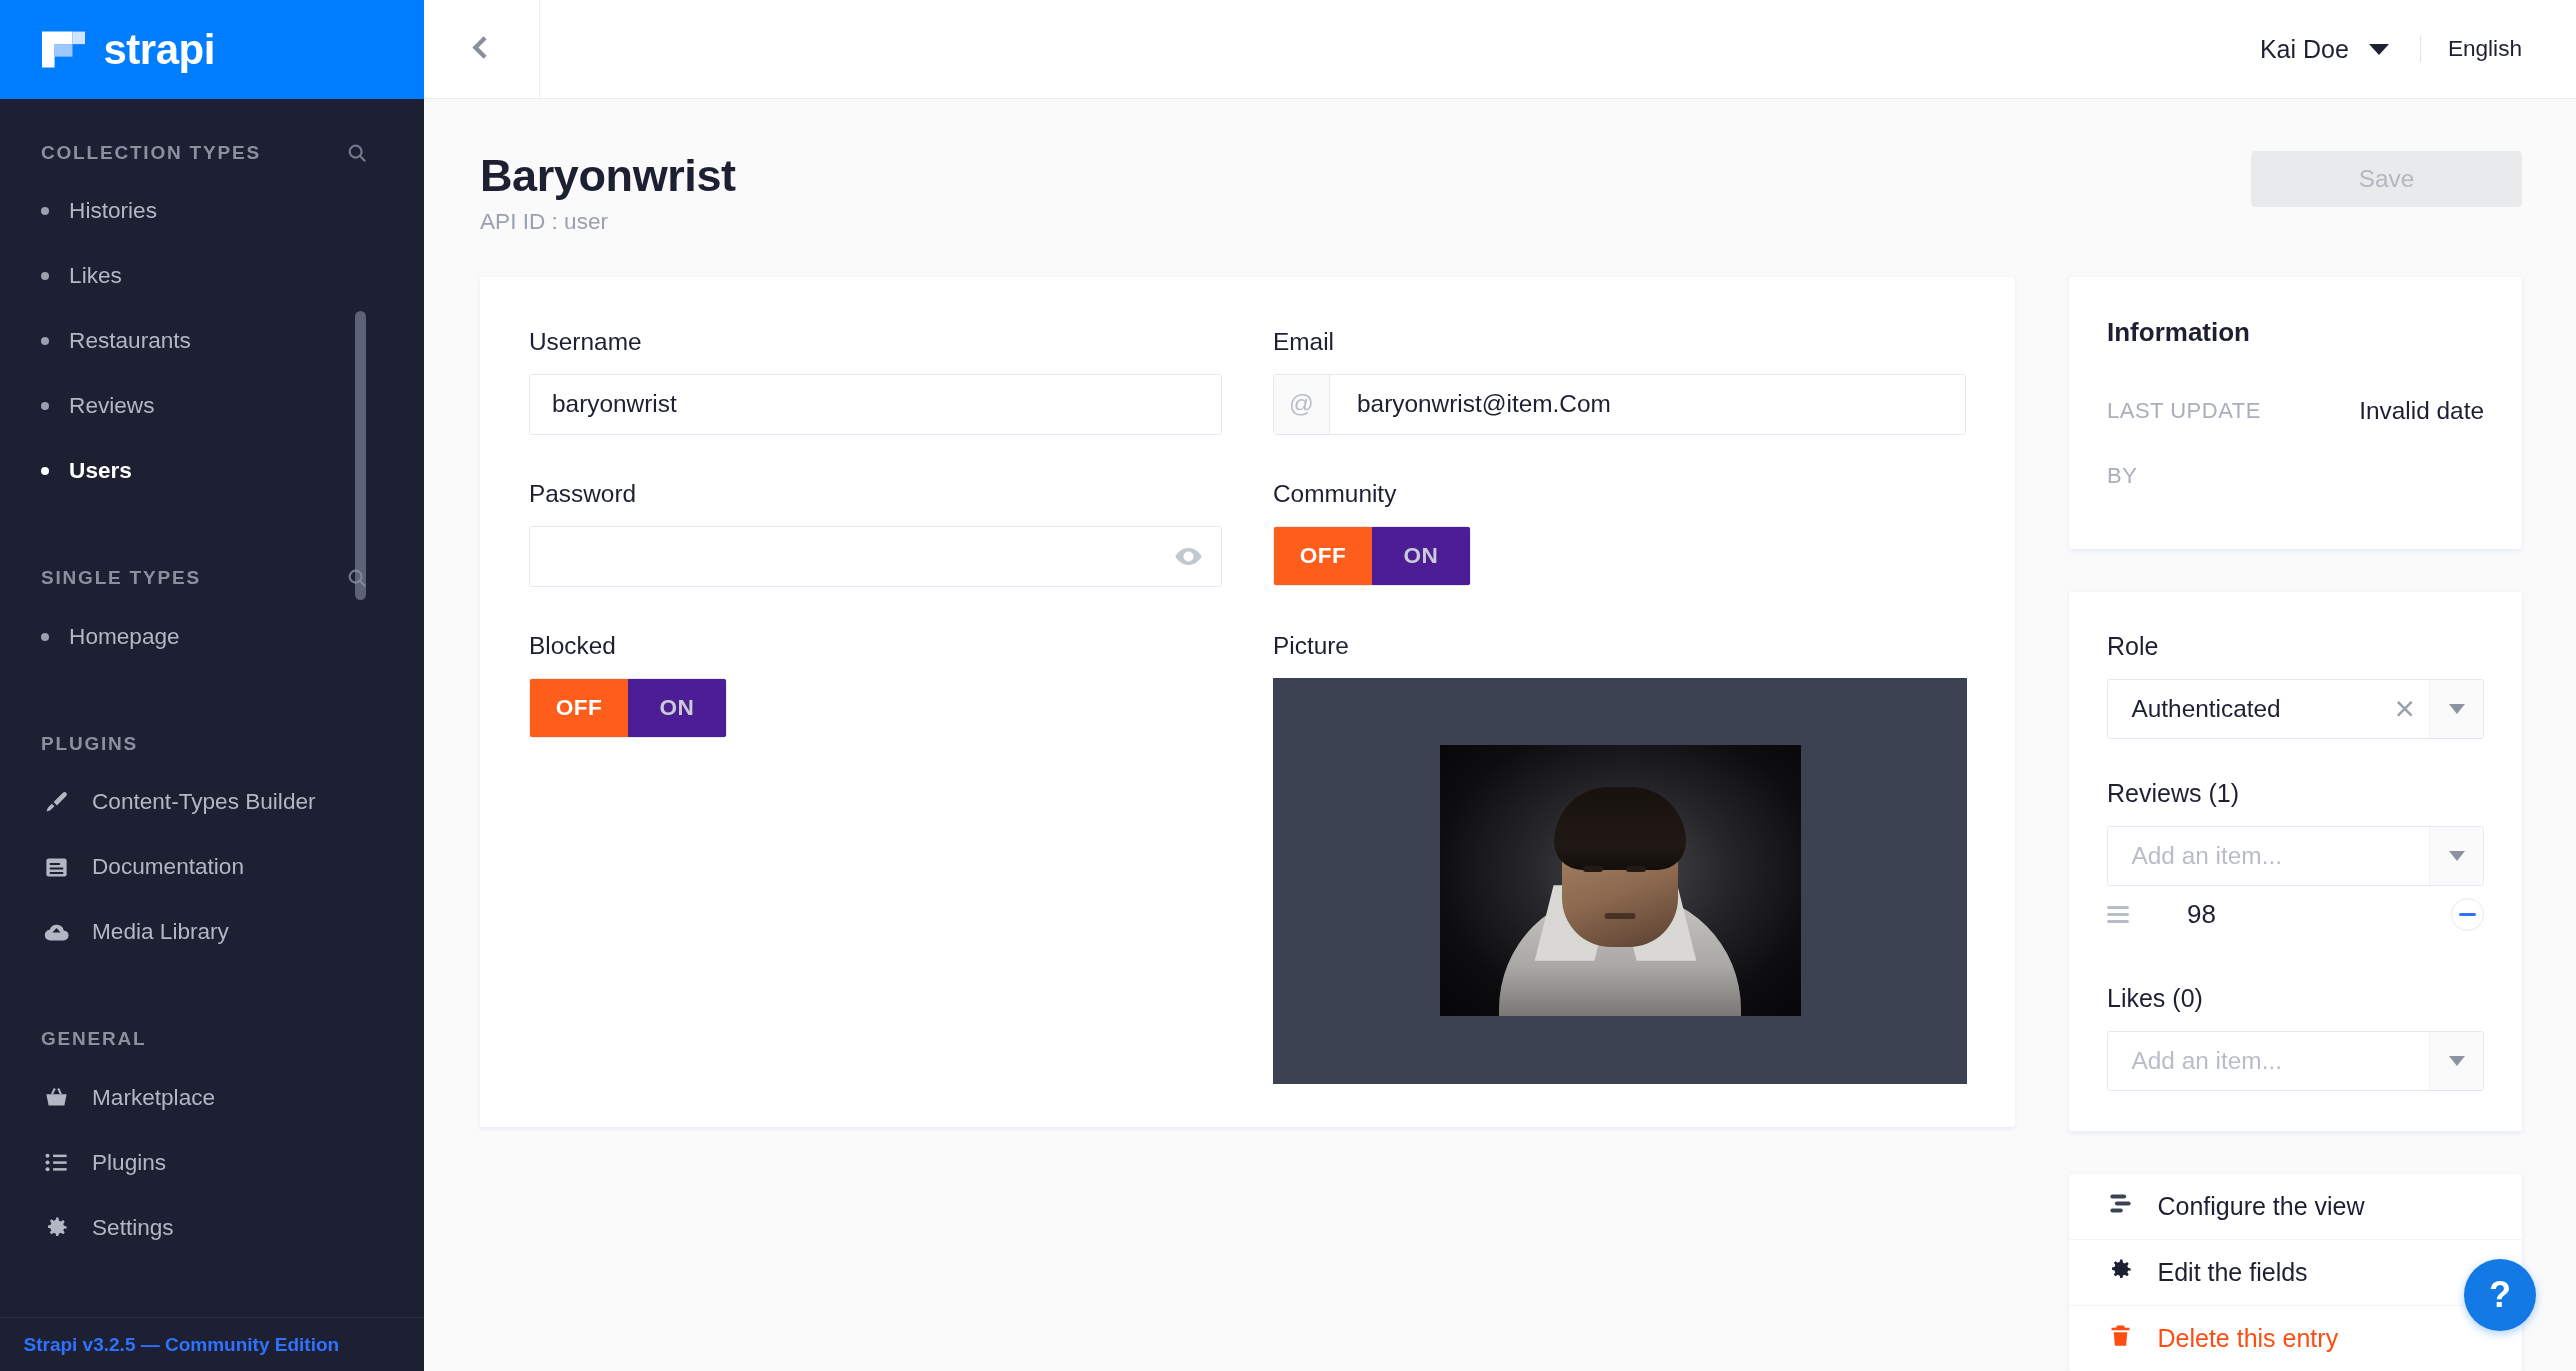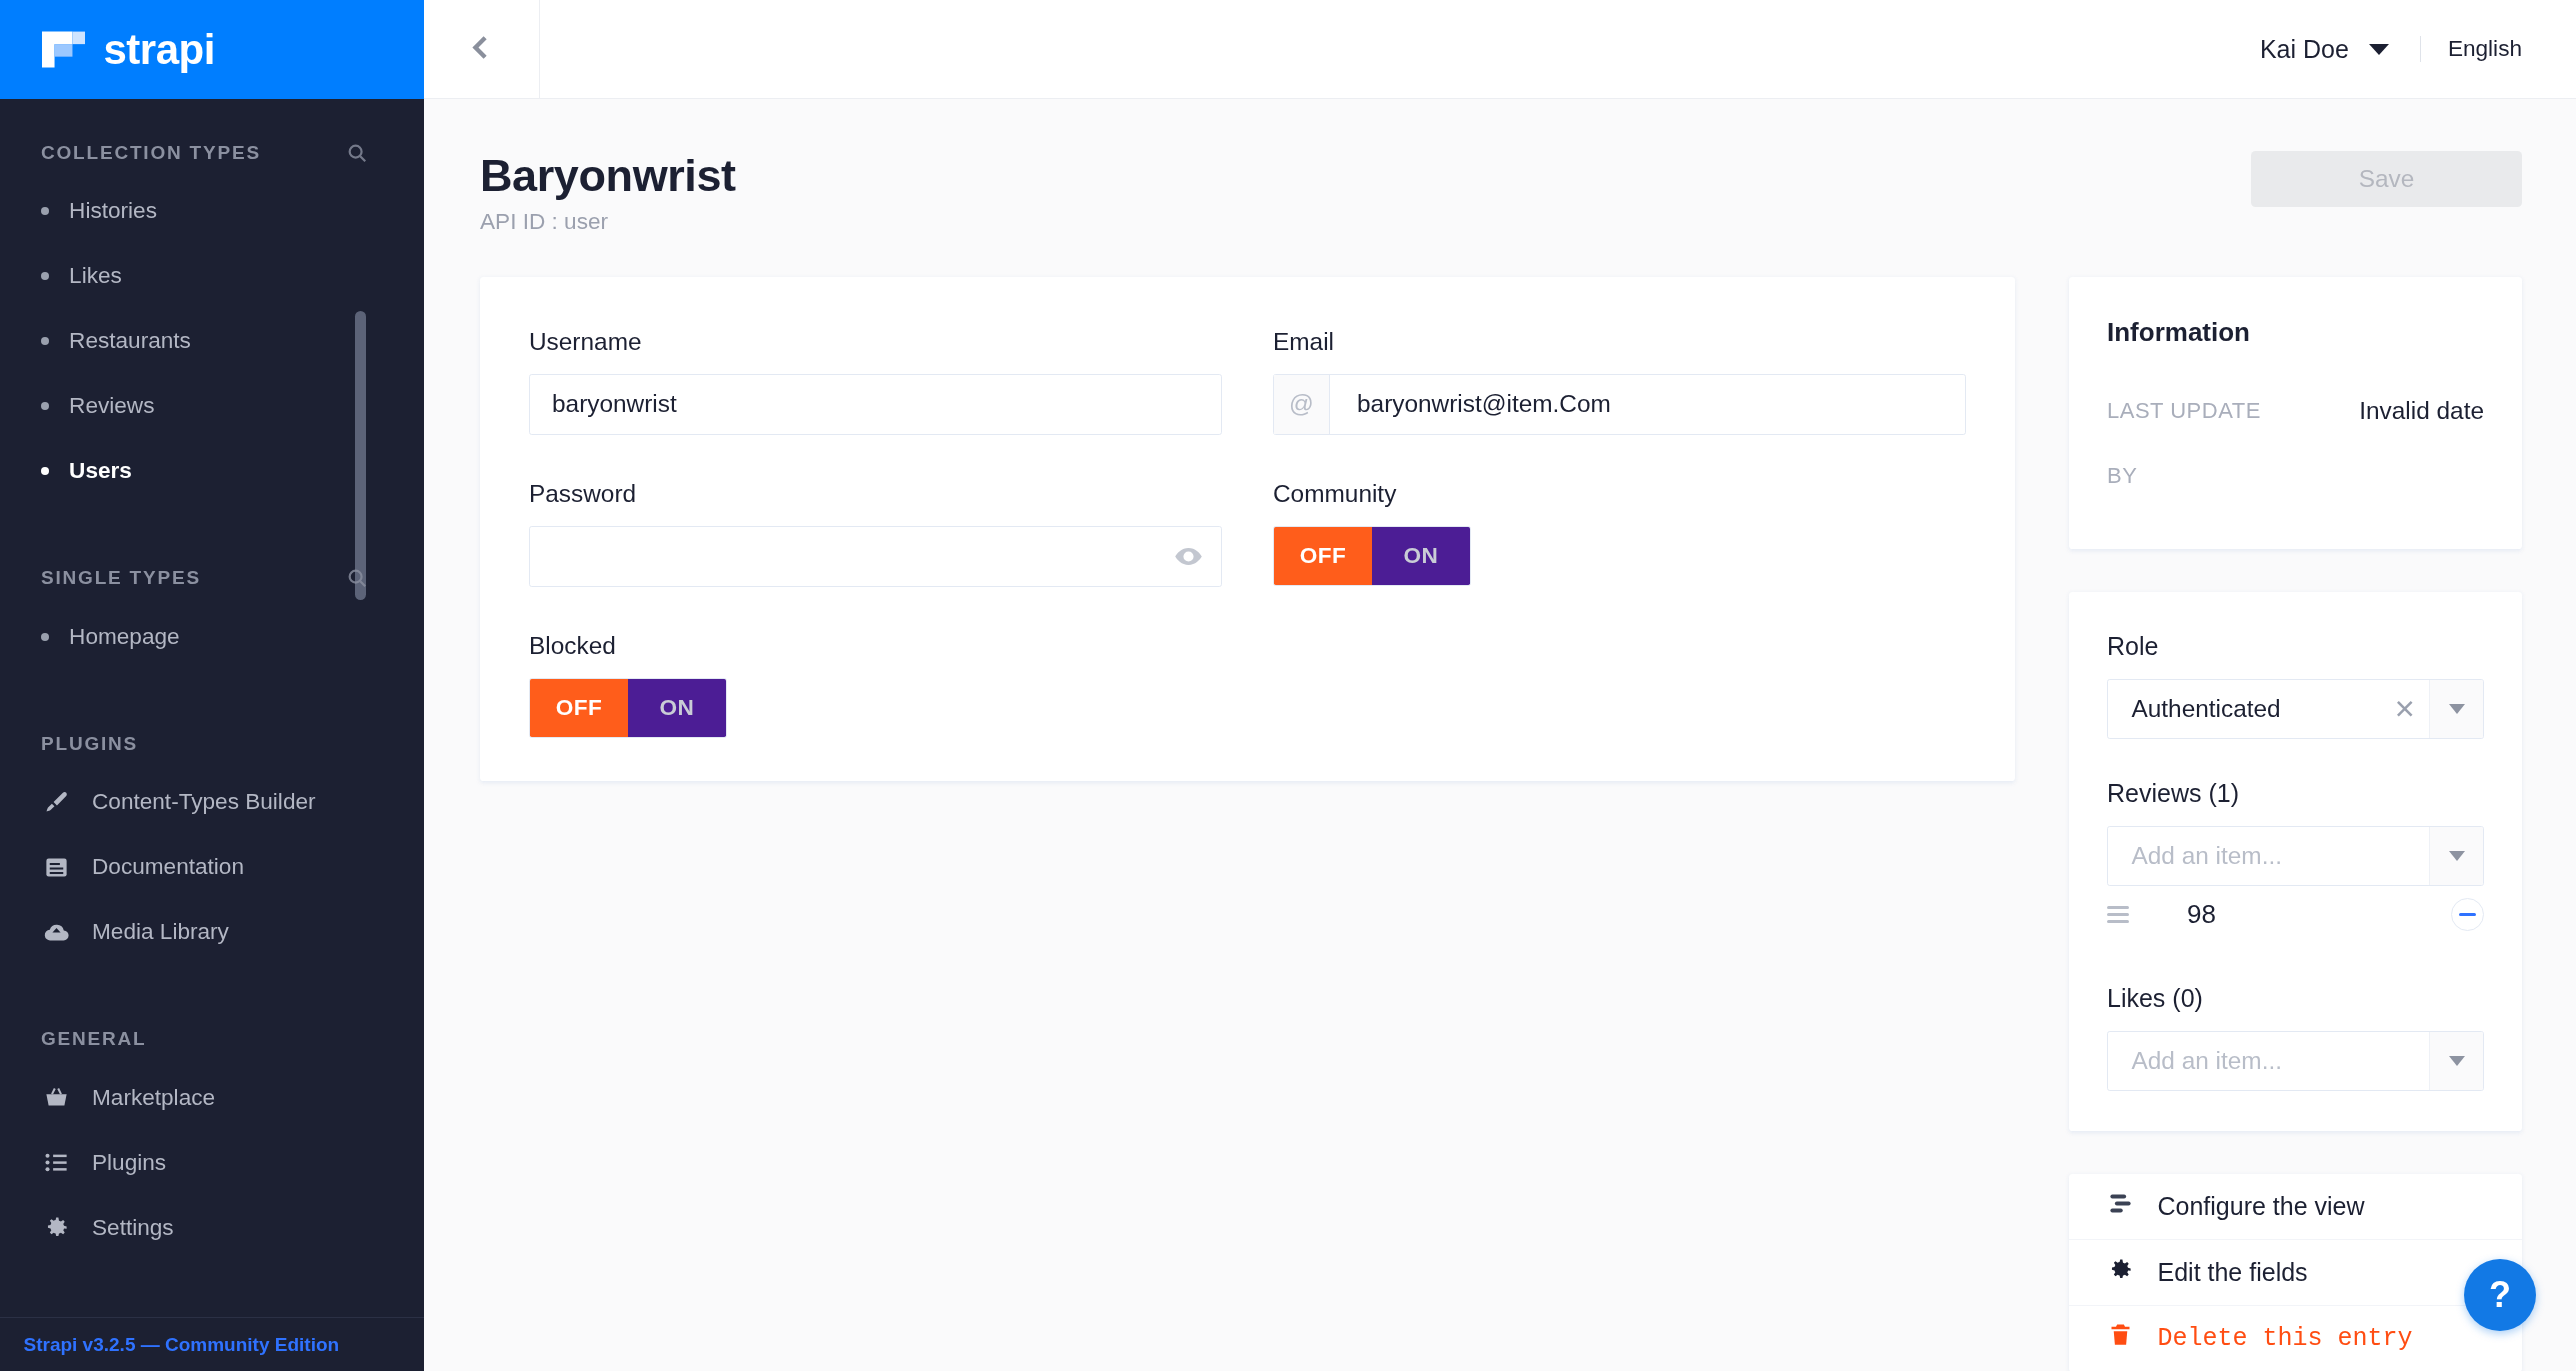--- a/index.html
+++ b/index.html
@@ -185,21 +185,21 @@
     display: flex; align-items: center; justify-content: center;
   }
   .minus-btn i { width: 16.3px; height: 2.7px; background: #2f72ff; border-radius: 1.8px; }
 
   .actions-card { padding: 0; overflow: hidden; }
   .action-row {
     display: flex; align-items: center; gap: 23.5px;
     height: 66px; padding: 0 38px; font-size: 25px; color: #1c2032;
     border-bottom: 0.9px solid #f2f4f8;
   }
-  .action-row:last-child { border-bottom: none; font-family: Liberation Mono, monospace; }
+  .action-row:last-child { border-bottom: none; }
   .action-row.danger { color: #ff4d12; }
   .action-row svg { width: 27px; height: 27px; }
 
   .help-fab {
     position: absolute; right: 40px; bottom: 40px;
     width: 72px; height: 72px; border-radius: 50%;
     background: #1279e5; color: #fff;
     display: flex; align-items: center; justify-content: center;
     font-size: 36px; font-weight: 700;
     box-shadow: 0 2.7px 8.1px rgba(18,121,229,.35);
@@ -426,20 +426,37 @@
               </div>
             </div>
           </div>
 
           <div class="form-row">
             <div class="field" style="margin-bottom:0;">
               <div class="field-label">Blocked</div>
               <div class="toggle">
                 <span class="seg off">OFF</span>
                 <span class="seg on">ON</span>
+              </div>
+            </div>
+            <div class="field" style="margin-bottom:0;">
+              <div class="field-label">Picture</div>
+              <div class="picture-box">
+                <div class="portrait">
+                  <div class="vign"></div>
+                  <div class="shirt"></div>
+                  <div class="collarL"></div>
+                  <div class="collarR"></div>
+                  <div class="neck"></div>
+                  <div class="face"></div>
+                  <div class="hair"></div>
+                  <div class="eyeL"></div>
+                  <div class="eyeR"></div>
+                  <div class="mouth"></div>
+                </div>
               </div>
             </div>
           </div>
 
         </div>
       </div>
 
       <div class="side-col">
 
         <div class="card side-card">

